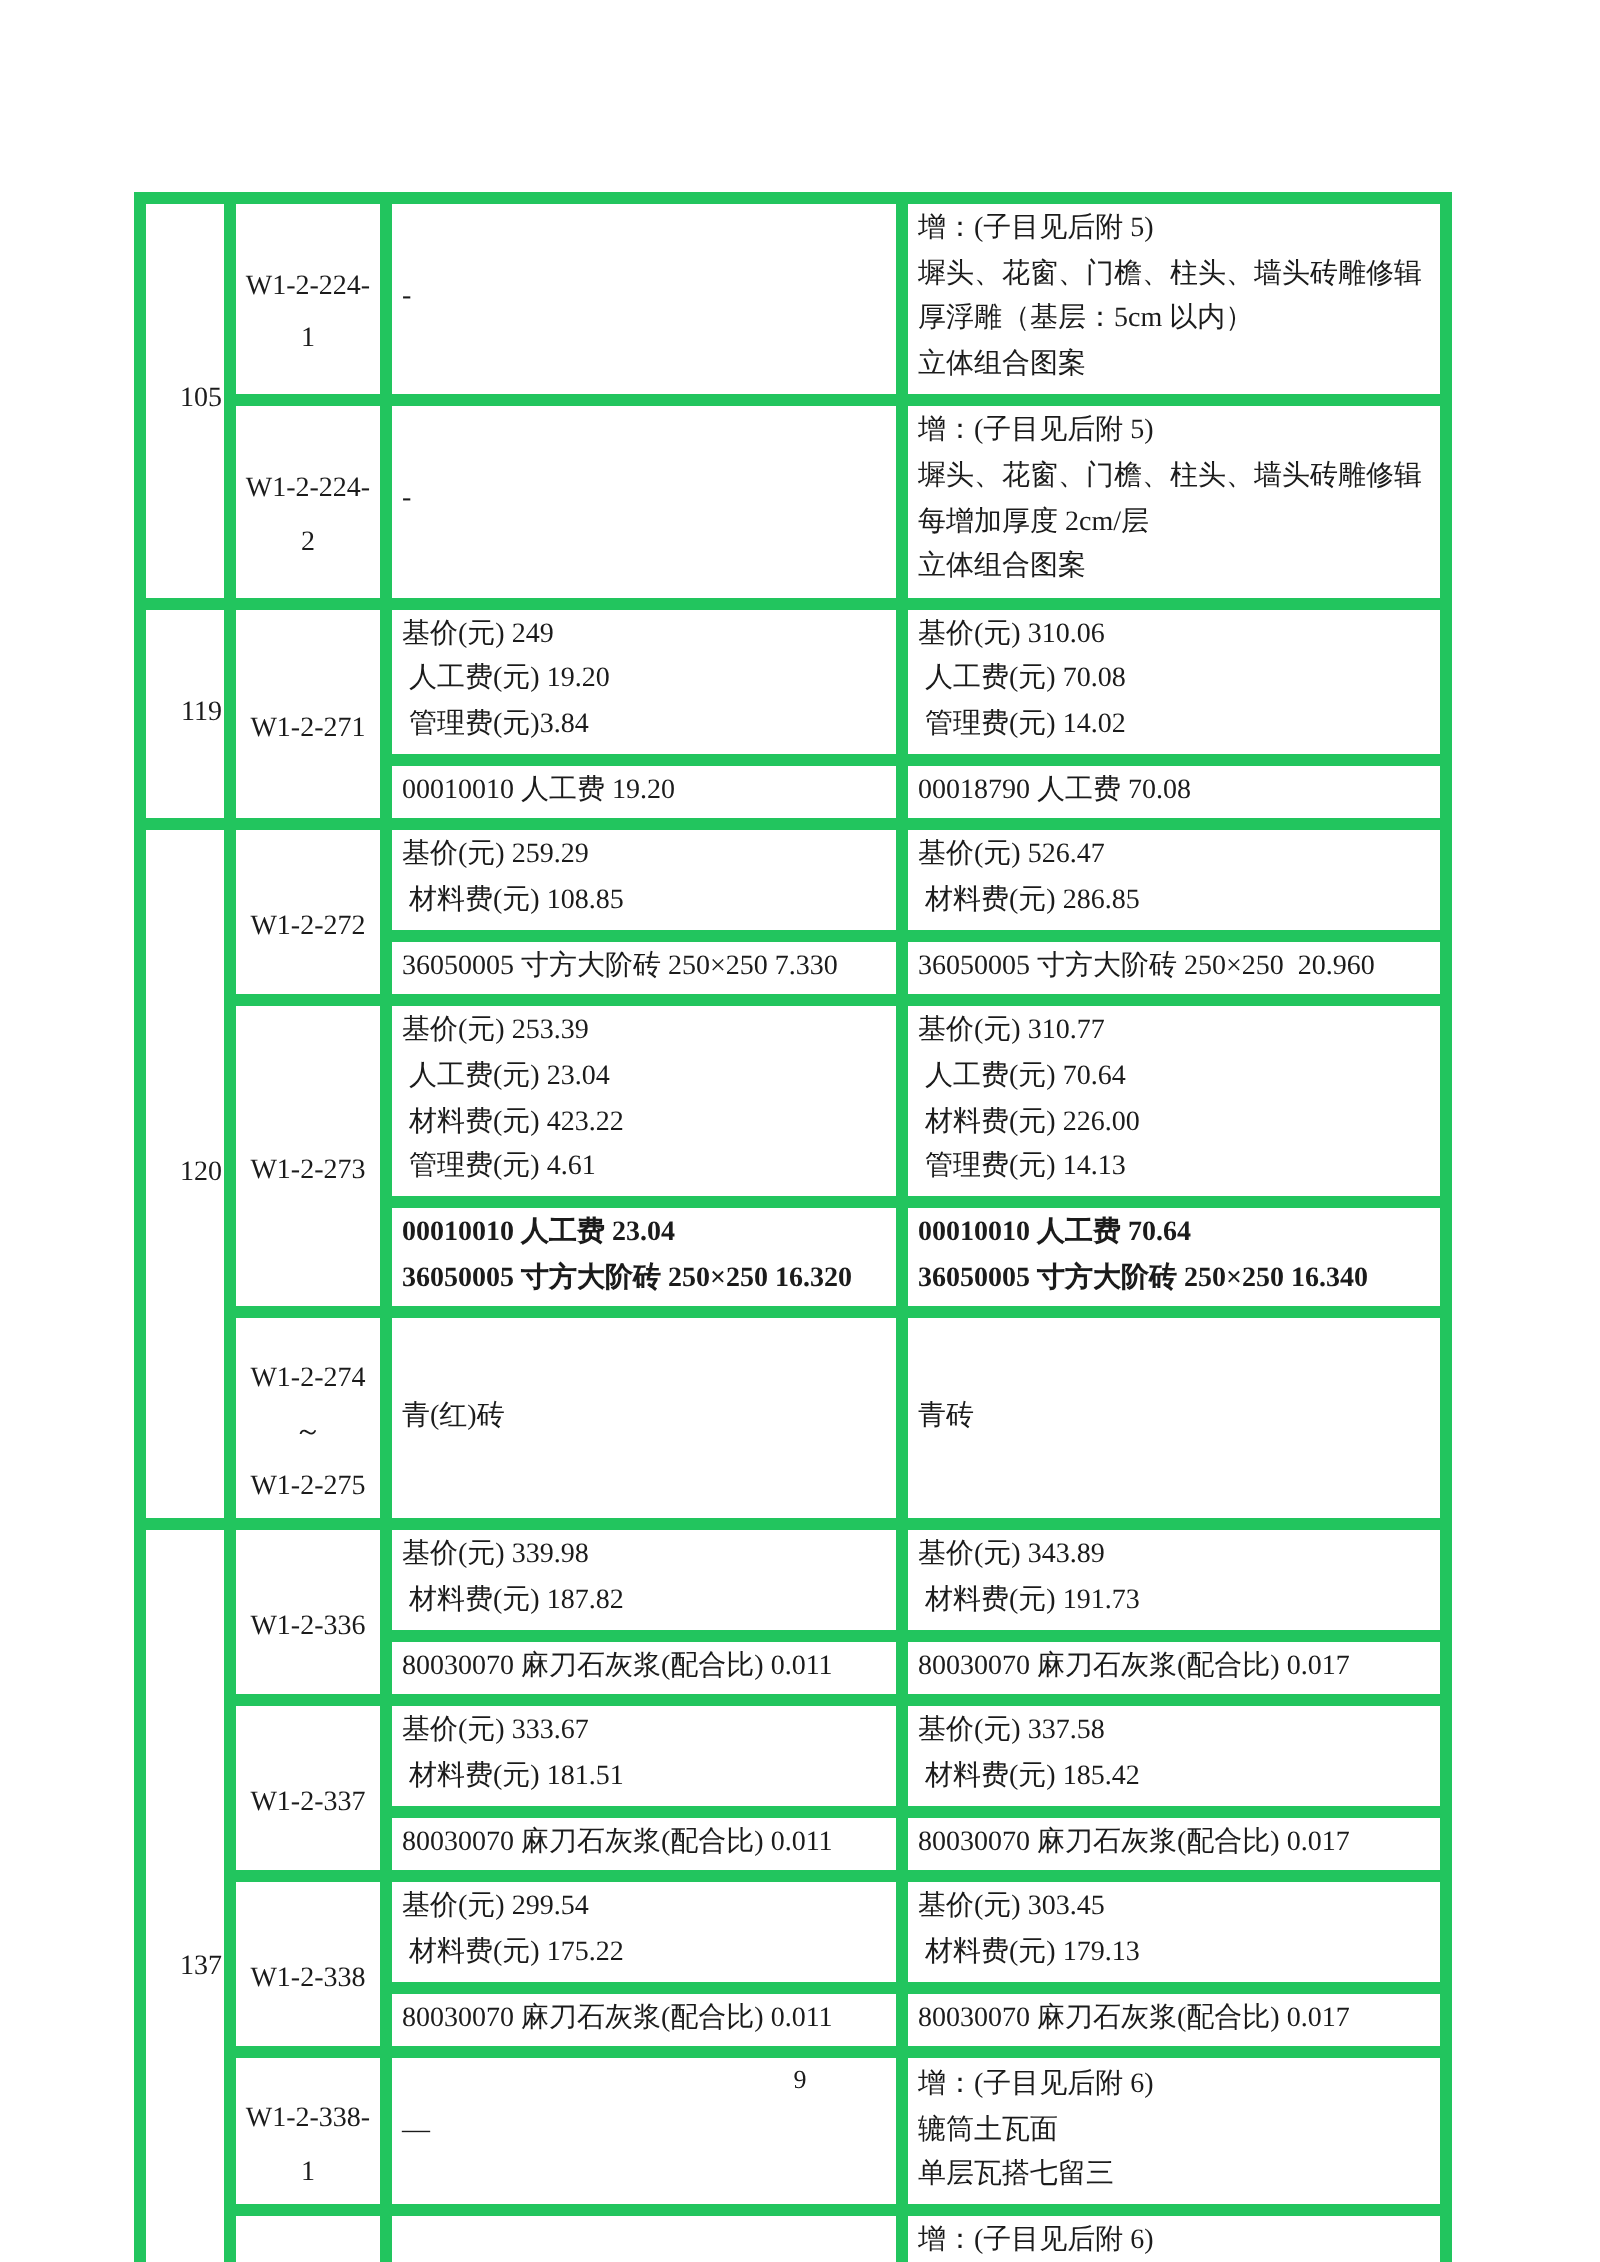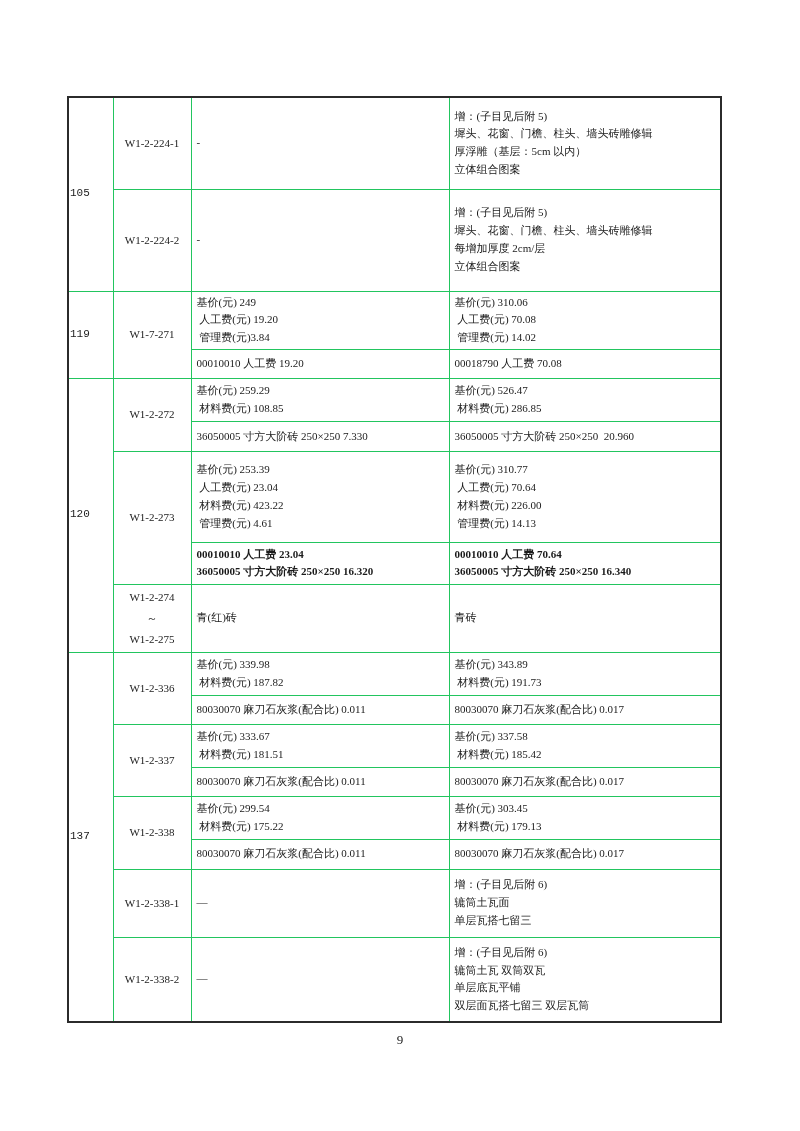--- a/index.html
+++ b/index.html
@@ -7,30 +7,30 @@
     width:800px;height:1131px;position:relative;background:#ffffff;
     font-family:"Liberation Serif","DejaVu Serif",serif;color:#1b1b1b;
     overflow:hidden;
   }
   table.doc-table{
     position:absolute;left:67px;top:96px;width:653px;
     border-collapse:collapse;table-layout:fixed;
     border:2px solid #2b2b2b;
   }
   td{
-    border:1px solid #22c55e;
+    border:6px solid #22c55e;
     vertical-align:middle;
-    font-size:11px;
+    font-size:14px;
     padding:2px 5px;
     overflow:hidden;
   }
-  .c-page{text-align:left;padding:2px 1px;font-family:Liberation Mono, monospace;}
+  .c-page{text-align:right;padding:2px 1px;}
   .c-code{text-align:center;padding:2px 2px;}
   .cell-text{white-space:pre-wrap;line-height:1.62;}
-  .c-code .cell-text{line-height:1.9;}
+  .c-code .cell-text{line-height:1.9;margin-top:16px;}
   
   .r-h92{height:92px;}  .r-h102{height:102px;} .r-h55{height:55px;}
   .r-h29{height:29px;margin-left:27px;}  .r-h43{height:43px;}   .r-h30{height:30px;}
   .r-h91{height:91px;}  .r-h42{height:42px;font-weight:bold;}   .r-h65{height:65px;}
   .r-h68{height:68px;}  .r-h85{height:85px;}
   .footer-page{
     position:absolute;top:1032px;left:0;width:800px;
     text-align:center;font-size:13px;
   }
 </style>
@@ -78,21 +78,21 @@
 每增加厚度 2cm/层
 立体组合图案</div>
           </td>
   </tr>
 
   <tr class="r-h55">
     <td class="c-page" rowspan="2">
             <div class="cell-text">119</div>
           </td>
     <td class="c-code" rowspan="2">
-            <div class="cell-text">W1-7-271</div>
+            <div class="cell-text">W1-2-271</div>
           </td>
     <td>
             <div class="cell-text">基价(元) 249
  人工费(元) 19.20
  管理费(元)3.84</div>
           </td>
     <td>
             <div class="cell-text">基价(元) 310.06
  人工费(元) 70.08
  管理费(元) 14.02</div>

